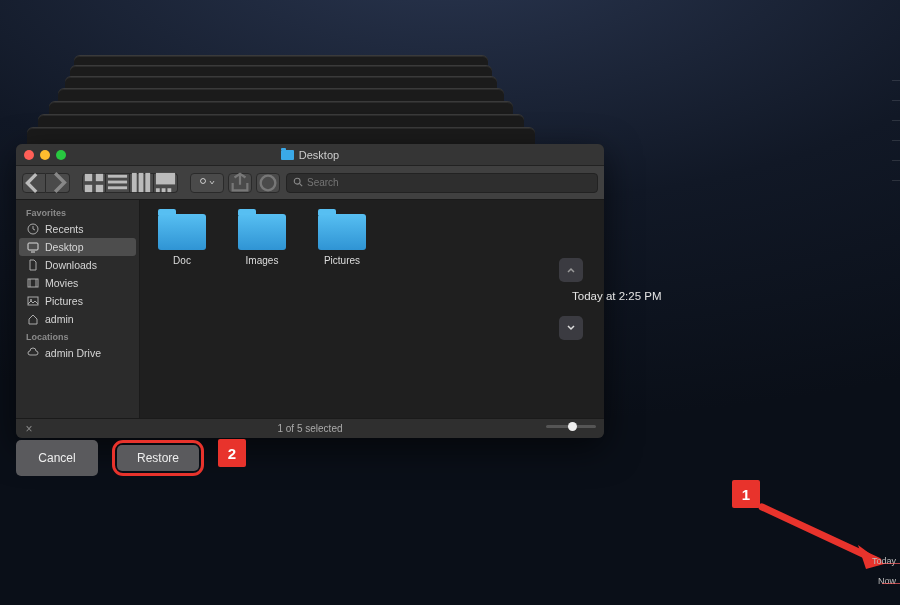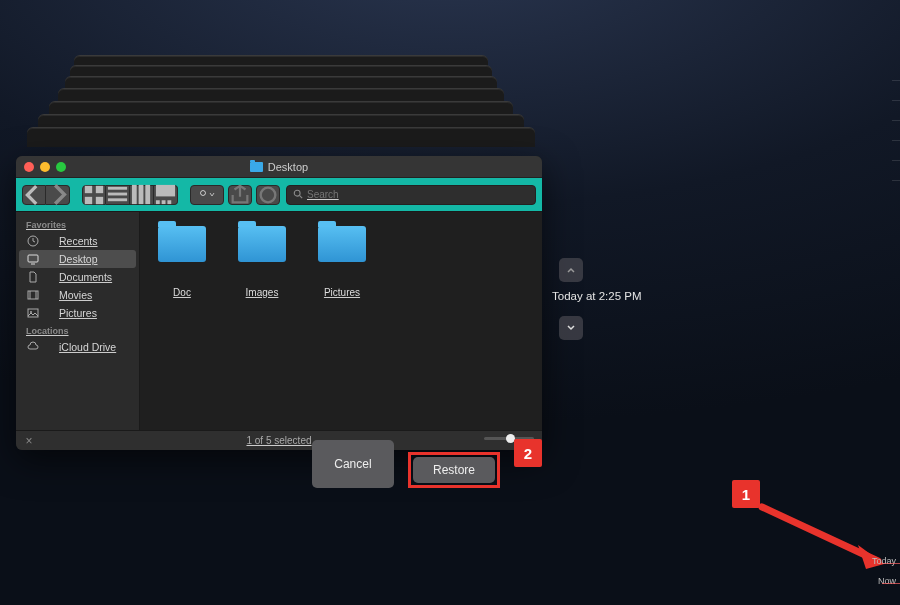--- a/index.html
+++ b/index.html
@@ -14,31 +14,30 @@
   .stack {
     position: absolute;
     background: #1b1b1b;
     border-radius: 6px 6px 0 0;
     border-top: 1px solid #3a3a3a;
     box-shadow: 0 1px 0 #2b2b2b inset;
   }
 
   .finder {
     position: absolute;
-    left: 16px; top: 156px;
-    width: 526px; height: 294px;
+    left: 16px; top: 144px;
+    width: 588px; height: 294px;
     background: #1f1f1f;
     border-radius: 6px;
     box-shadow: 0 10px 35px rgba(0,0,0,0.6);
     display: flex;
     flex-direction: column;
     overflow: hidden;
     color: #ccc;
     font-size: 11px;
-    text-decoration: underline;
   }
 
   .titlebar {
     height: 22px;
     background: #353535;
     display: flex;
     align-items: center;
     border-bottom: 1px solid #222;
     position: relative;
   }
@@ -57,21 +56,21 @@
     background: #3aa9e8; border-radius: 1px;
     position: relative;
   }
   .folder-mini::before {
     content:""; position:absolute; top:-2px; left:0; width:5px; height:2px;
     background:#3aa9e8; border-radius:1px 1px 0 0;
   }
 
   .toolbar {
     height: 34px;
-    background: #14b8a6;
+    background: #404040;
     display: flex;
     align-items: center;
     padding: 0 6px;
     gap: 6px;
     border-bottom: 1px solid #1a1a1a;
   }
   .nav-group, .view-group, .tool-group { display: flex; }
   .btn {
     background: #4a4a4a;
     border: 1px solid #2a2a2a;
@@ -111,21 +110,21 @@
     background: #2b2b2b;
     overflow-y: auto;
     padding: 4px 0;
     border-right: 1px solid #1a1a1a;
   }
   .side-header {
     color: #8a8a8a; font-size: 9px; font-weight: 600;
     padding: 4px 10px 2px;
   }
   .side-item {
-    display: flex; align-items: center; gap: 20px;
+    display: flex; align-items: center; gap: 6px;
     padding: 2px 10px; height: 18px;
     color: #d6d6d6; font-size: 10.5px;
     cursor: default;
   }
   .side-item.selected { background: #4d4d4d; border-radius: 3px; margin: 0 3px; padding: 2px 7px; }
   .side-icon { width: 13px; height: 12px; display:flex; align-items:center; justify-content:center; color:#a0a0a0; }
   .side-icon svg { width: 12px; height: 12px; }
 
   .content {
     flex: 1;
@@ -147,21 +146,21 @@
     position: relative;
     margin-bottom: 4px;
   }
   .folder-icon::before {
     content:""; position:absolute; top:-5px; left:0;
     width: 18px; height: 6px;
     background: #57bff2; border-radius: 2px 2px 0 0;
   }
   .item-label {
     font-size: 10px; color: #ddd; text-align:center;
-    padding: 1px 4px; border-radius: 3px; margin-top: 20px;
+    padding: 1px 4px; border-radius: 3px;
   }
   .item-cell.selected .folder-icon { outline: 2px solid #4a6a8a33; }
   .item-cell.selected .item-label { background: #1a62c4; color: #fff; }
 
   .statusbar {
     height: 20px;
     background: #2f2f2f;
     border-top: 1px solid #1a1a1a;
     display: flex; align-items: center; justify-content: center;
     font-size: 10px; color: #aaa;
@@ -179,36 +178,35 @@
   .size-slider .knob {
     position:absolute; left:22px; top:-3px;
     width:9px; height:9px; border-radius:50%;
     background:#eee;
   }
 
   
   .bottom-btns {
     position: absolute; left: 16px; top: 440px;
     width: 526px;
-    display: flex; justify-content: flex-end; gap: 14px;
+    display: flex; justify-content: flex-start; gap: 14px;
   }
   .mac-btn {
     background: #5a5a5d;
     color: #eee;
     font-size: 12px;
     border: none;
     border-radius: 5px;
     padding: 6px 20px;
     min-width: 82px;
     cursor: default;
   }
   .annot-box {
     border: 3px solid #e8332c;
-    border-radius: 0;
-    margin-top: 12px;
+    border-radius: 11px;
   }
   .num-badge {
     width: 28px; height: 28px;
     background: #e8332c; color: #fff;
     display:flex; align-items:center; justify-content:center;
     font-size: 15px; font-weight: 600;
     border-radius: 2px;
   }
   .badge-2 { position: relative; top: -1px; }
 
@@ -217,21 +215,21 @@
     position: absolute;
     width: 24px; height: 24px;
     background: rgba(70,70,78,0.75);
     border-radius: 5px;
     display:flex; align-items:center; justify-content:center;
     color:#ccc; font-size:12px;
   }
   .tm-up { left: 559px; top: 258px; }
   .tm-down { left: 559px; top: 316px; }
   .tm-label {
-    position:absolute; left: 552px; top: 290px;
+    position:absolute; left: 572px; top: 290px;
     font-size: 11.5px; color: #e4e4e4;
   }
 
   
   .badge-1 { position:absolute; left: 732px; top: 480px; }
   .arrow-svg { position:absolute; left: 750px; top: 495px; width: 150px; height: 80px; }
 
   
   .timeline {
     position:absolute; right:0; top:0; width: 22px; height: 605px;
@@ -363,50 +361,58 @@
             </svg>
           </span>
         <span>Desktop</span>
       </div>
       <div class="side-item">
         <span class="side-icon">
             <svg viewBox="0 0 12 12">
               <path d="M3 1h4l2 2v8H3z" stroke="#aaa" fill="none"></path>
             </svg>
           </span>
-        <span>Documents</span>
+        <span>Downloads</span>
       </div>
       <div class="side-item">
         <span class="side-icon">
             <svg viewBox="0 0 12 12">
               <rect x="1" y="2" width="10" height="8" stroke="#aaa" fill="none"></rect>
               <path d="M3 2v8M9 2v8" stroke="#aaa"></path>
             </svg>
           </span>
         <span>Movies</span>
       </div>
       <div class="side-item">
         <span class="side-icon">
             <svg viewBox="0 0 12 12">
               <rect x="1" y="2" width="10" height="8" stroke="#aaa" fill="none"></rect>
               <circle cx="4" cy="5" r="1" fill="#aaa"></circle>
               <path d="M1 9l3-3 2 2 2-2 3 3" stroke="#aaa" fill="none"></path>
             </svg>
           </span>
         <span>Pictures</span>
       </div>
+      <div class="side-item">
+        <span class="side-icon">
+            <svg viewBox="0 0 12 12">
+              <path d="M2 6l4-4 4 4v5H2z" stroke="#aaa" fill="none"></path>
+            </svg>
+          </span>
+        <span>admin</span>
+      </div>
 
       <div class="side-header">Locations</div>
       <div class="side-item">
         <span class="side-icon">
             <svg viewBox="0 0 12 12">
               <path d="M3 8a2 2 0 010-4 3 3 0 016 0 2 2 0 010 4z" stroke="#aaa" fill="none"></path>
             </svg>
           </span>
-        <span>iCloud Drive</span>
+        <span>admin Drive</span>
       </div>
       <div class="side-item">
         
         
       </div>
 
     </div>
 
     <div class="content">
       <div class="item-cell">

